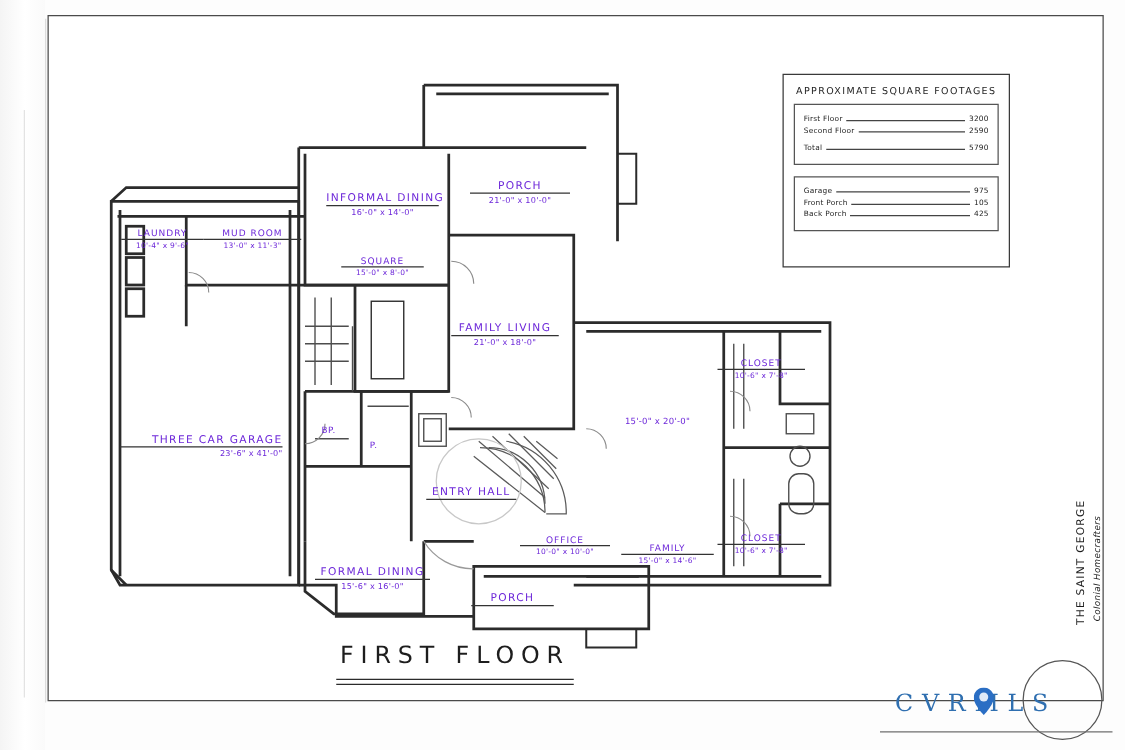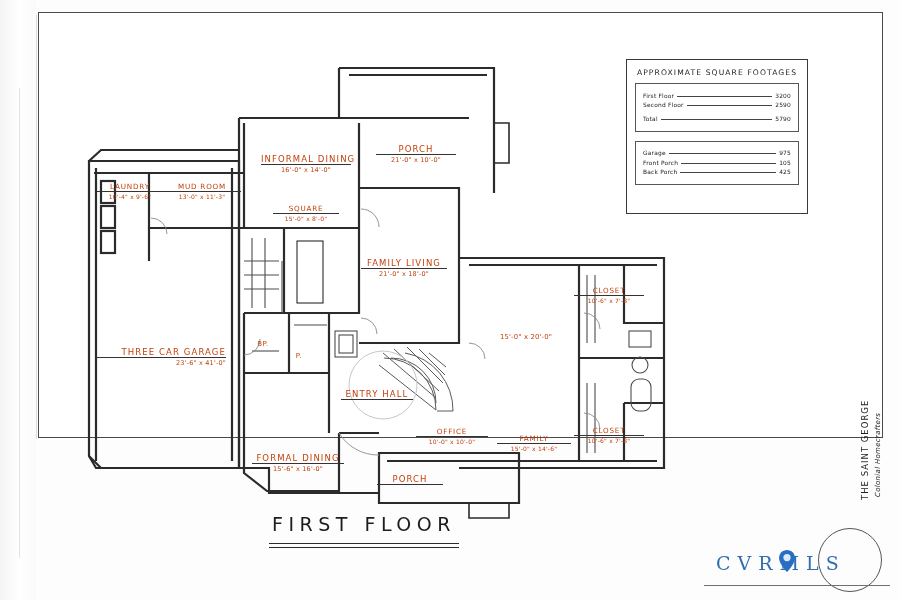--- a/index.html
+++ b/index.html
@@ -8,28 +8,28 @@
        font-family:"DejaVu Sans", sans-serif;color:#2a2a2a;}
   #stage{position:relative;width:900px;height:600px;background:#fdfdfd;}
 
   
   .scan-edge{position:absolute;left:0;top:0;width:36px;height:600px;
       background:linear-gradient(90deg,#f4f4f4 0%,#ffffff 55%,#fafafa 100%);}
   .scan-line{position:absolute;left:19px;top:88px;width:1px;height:470px;
       background:#e3e3e3;}
 
   
-  .sheet{position:absolute;left:38px;top:12px;width:845px;height:426px;
+  .sheet{position:absolute;left:38px;top:12px;width:845px;height:549px;
       border:1.6px solid #4a4a4a;background:#ffffff;box-sizing:border-box;}
   .sheet:after{content:"";position:absolute;left:-3px;top:2px;width:1px;
       height:100%;background:#dcdcdc;}
 
   
   .lbl{position:absolute;text-align:center;line-height:1.05;
-       font-family:"DejaVu Sans", sans-serif;color:#c2410c;
+       font-family:"DejaVu Sans", sans-serif;color:#6d28d9;
        letter-spacing:.6px;white-space:nowrap;}
   .lbl .nm{display:block;font-size:8.5px;border-bottom:1px solid #333;
        padding-bottom:.5px;letter-spacing:1.1px;}
   .lbl .dm{display:block;font-size:6.5px;margin-top:1.5px;letter-spacing:.2px;}
   .lbl.small .nm{font-size:7.2px;letter-spacing:.8px;}
   .lbl.small .dm{font-size:6px;}
   .lbl.tiny{font-size:7px;letter-spacing:.5px;}
 
   
   .sf-box{position:absolute;left:625px;top:58px;width:182px;height:155px;

